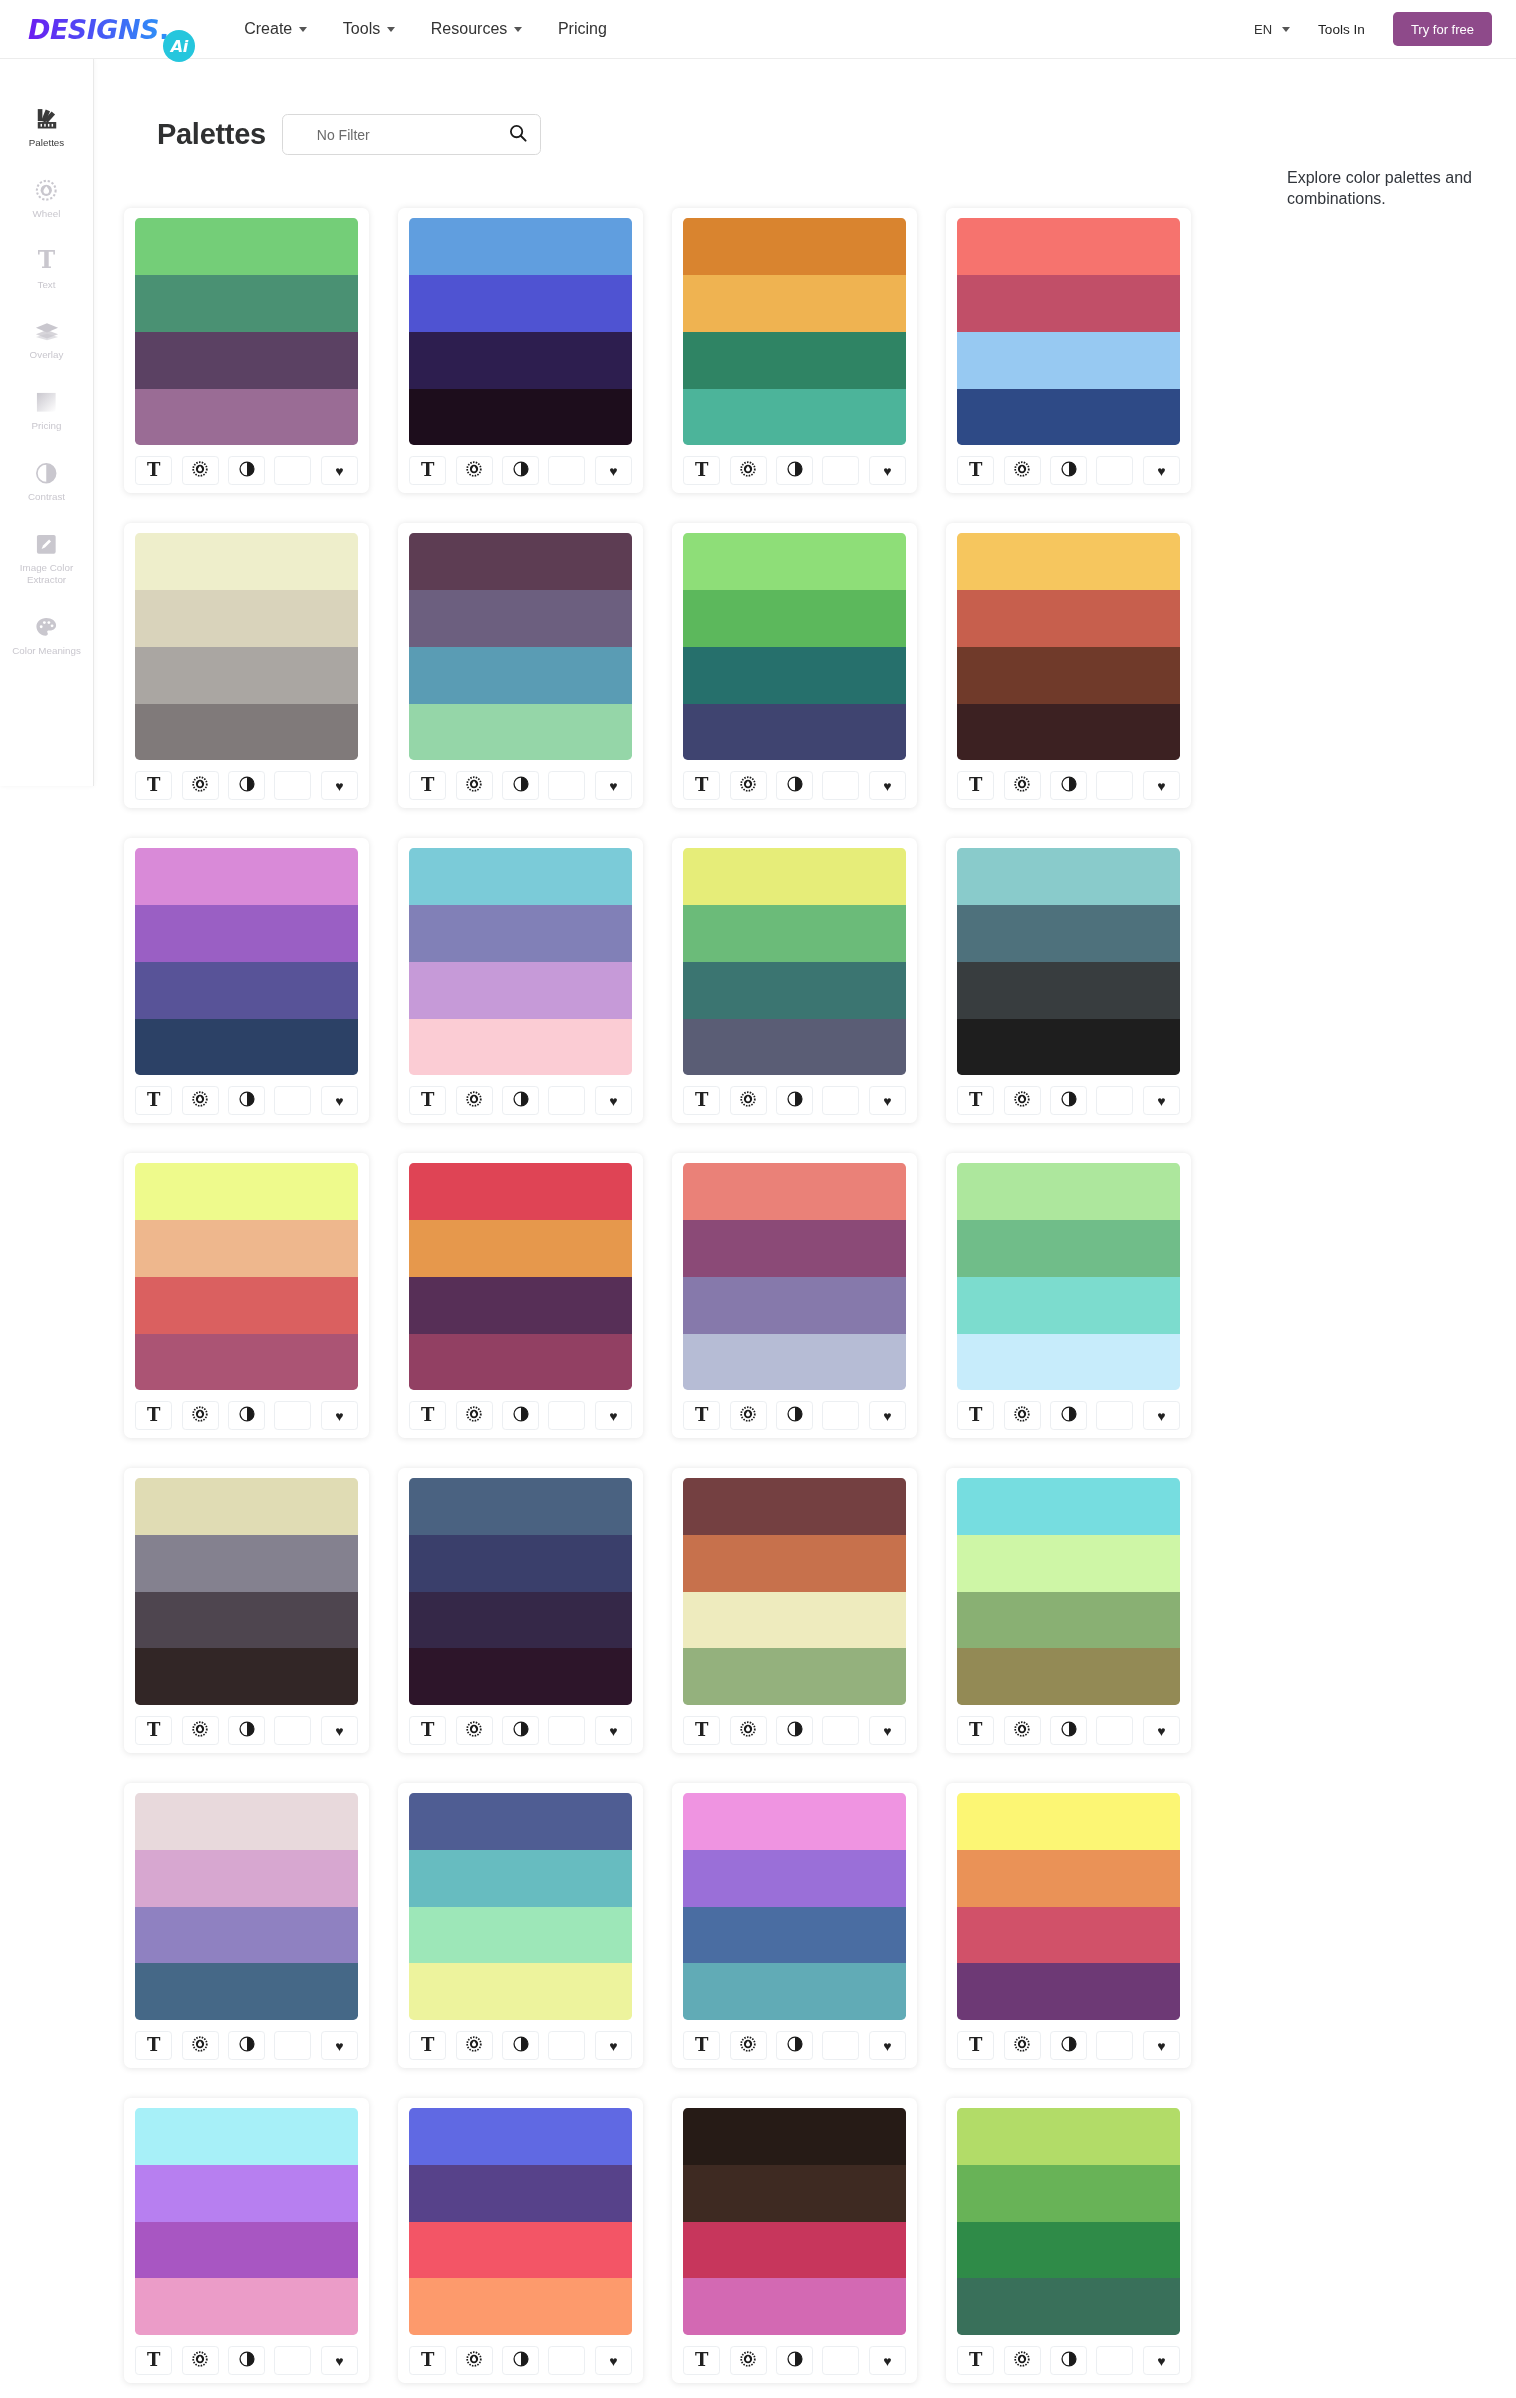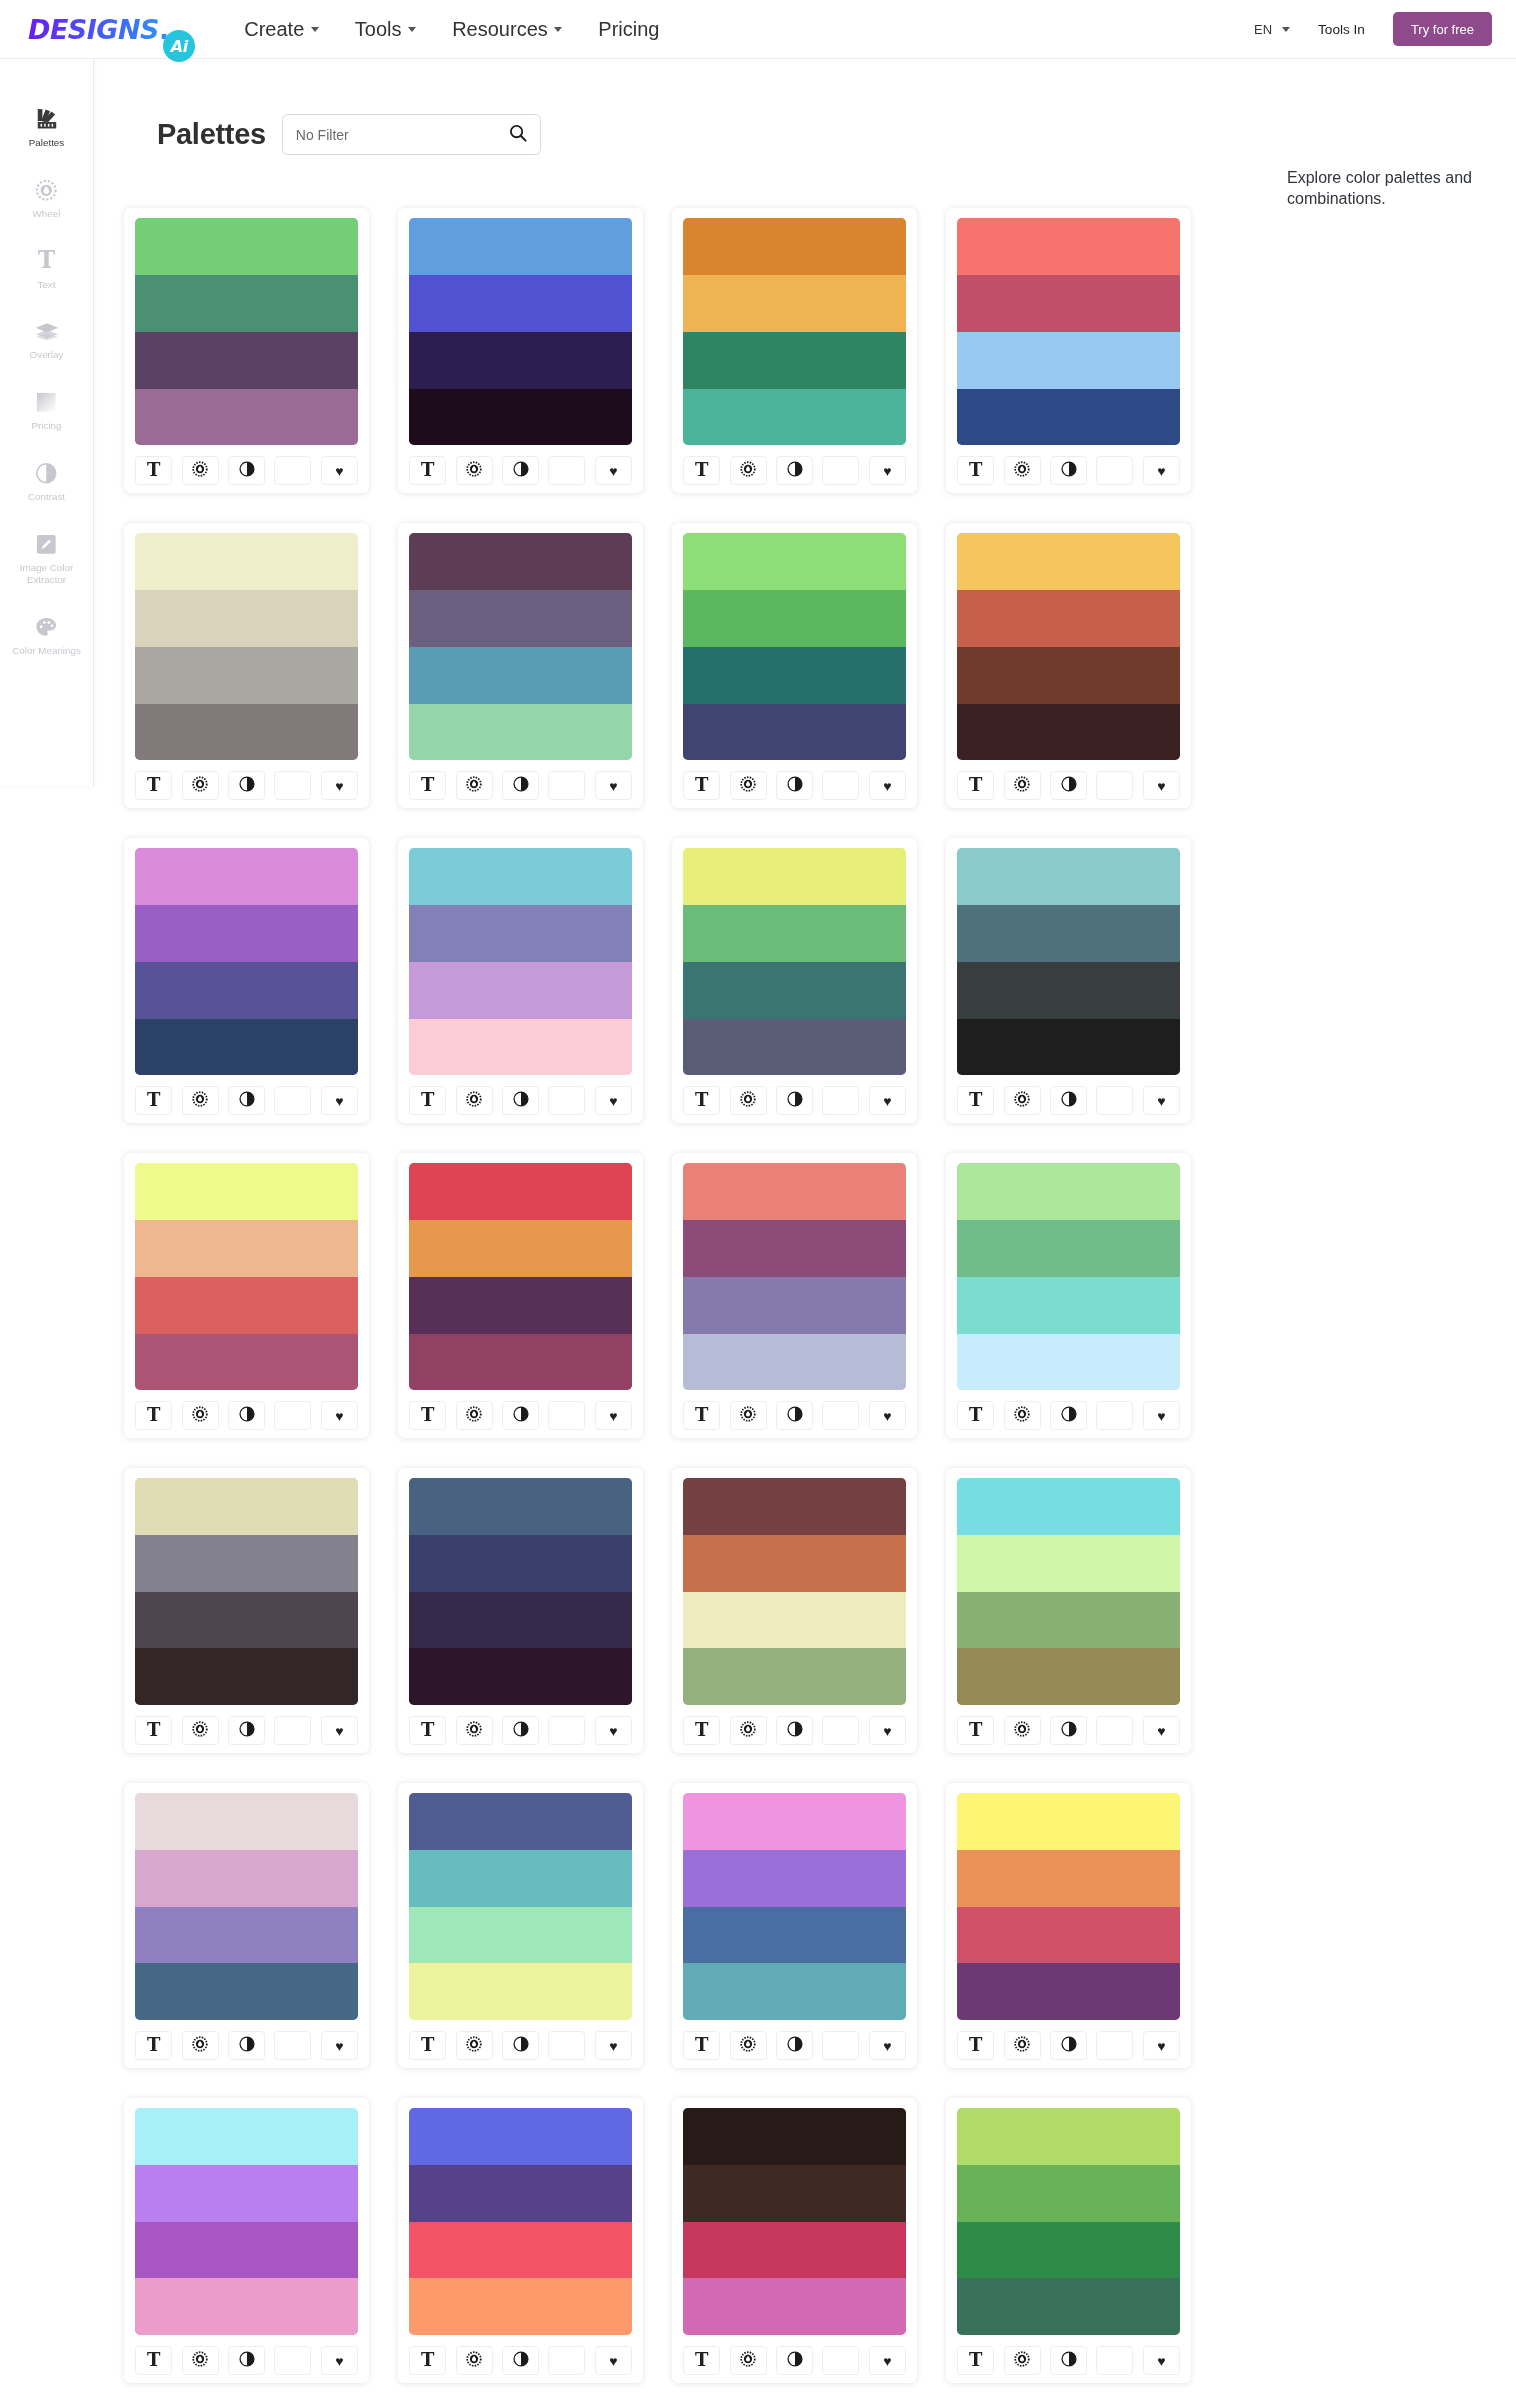--- a/index.html
+++ b/index.html
@@ -36,21 +36,21 @@
   .brand-ai {
     position: relative;
     width: 32px; height: 32px; border-radius: 50%;
     background: #25c6dd;
     display: inline-flex; align-items: center; justify-content: center;
     margin-left: -5.6px;
     color: #fff; font-size: 16px; font-weight: 700; font-style: italic; margin-top: 34px;
   }
   .navlinks { display: flex; align-items: center; margin-left: 49px; gap: 36px; }
   .navlink {
-    font-size: 20px; color: #333; display: flex; align-items: center; gap: 6.6px;
+    font-size: 16px; color: #333; display: flex; align-items: center; gap: 6.6px;
     cursor: pointer;
   }
   .caret {
     width: 0; height: 0;
     border-left: 4.2px solid transparent;
     border-right: 4.2px solid transparent;
     border-top: 5.2px solid #555;
     margin-top: 1.9px;
   }
   .nav-right {
@@ -95,20 +95,21 @@
     border: 0.9px solid #d9d9d9; border-radius: 5.6px;
     background: #fff;
     display: flex; align-items: center;
     padding: 0 13px;
   }
   .searchbox input {
     flex: 1; border: none; outline: none;
     font-size: 14px; color: #6b6b6b;
     font-family: "Liberation Sans", sans-serif;
     background: transparent;
+    margin-left: 21px;
   }
   .searchbox input::placeholder { color: #6b6b6b; }
 
   
   .grid {
     position: absolute; top: 208px; left: 124px;
     width: 1106px;
     display: grid;
     grid-template-columns: repeat(4, 245px);
     column-gap: 29px;

